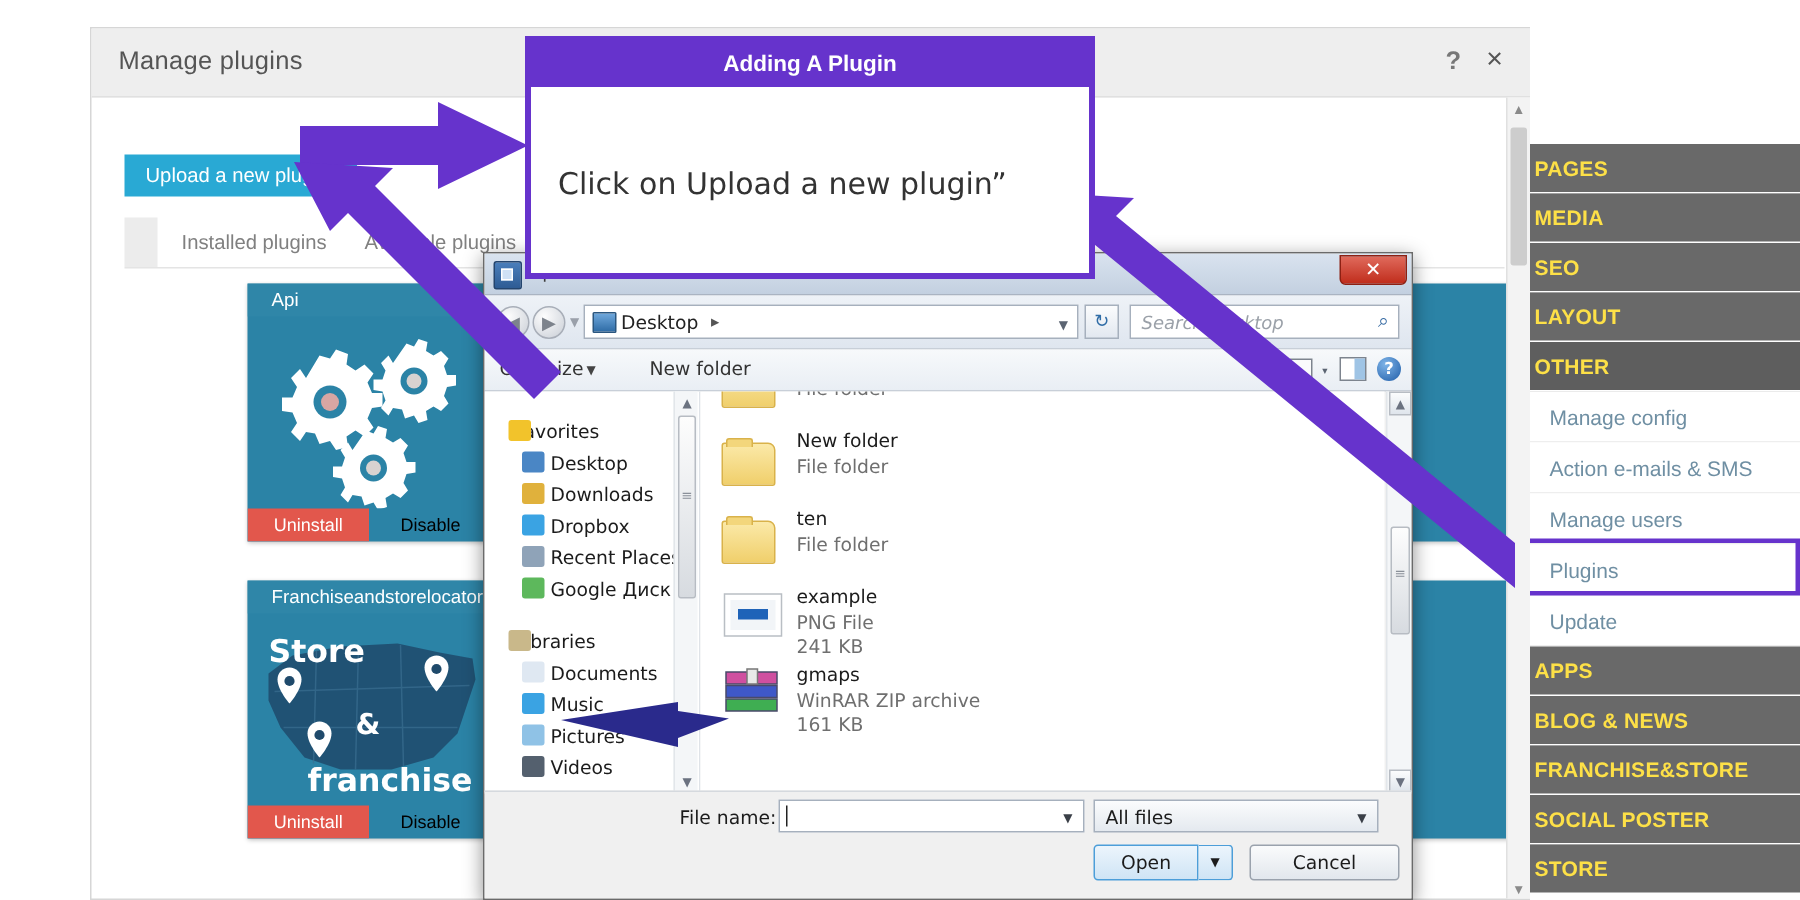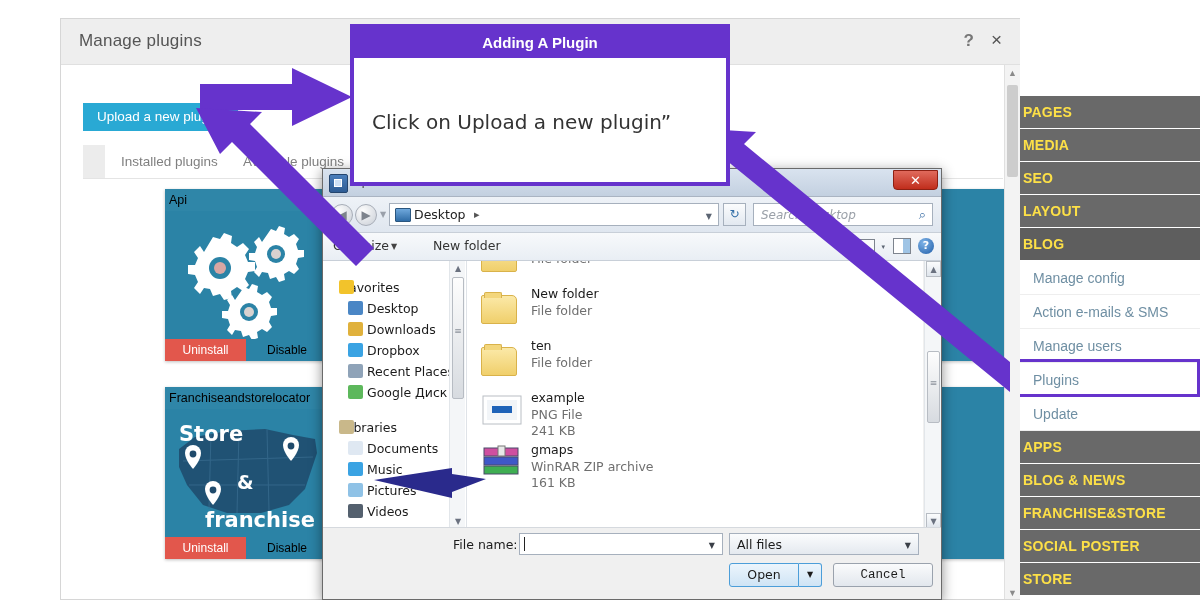--- a/index.html
+++ b/index.html
@@ -53,21 +53,21 @@
   #tab-installed{left:38px;}
   #tab-available{left:160px;}
 
   
   .card{
     position:absolute;width:163px;height:172px;background:#2b83a6;
     box-shadow:0 1px 3px rgba(0,0,0,.25);overflow:hidden;
   }
   .card-title{
     position:absolute;left:0;top:0;width:100%;height:22px;line-height:22px;
-    color:#000000;font-size:12.5px;padding-left:4px;box-sizing:border-box;
+    color:#ffffff;font-size:12.5px;padding-left:16px;box-sizing:border-box;
     background:#2f86a8;white-space:nowrap;overflow:hidden;
   }
   .card-art{position:absolute;left:0;top:22px;width:100%;height:128px;overflow:hidden;}
   .card-foot{position:absolute;left:0;bottom:0;width:100%;height:22px;}
   .btn-uninstall{
     position:absolute;left:0;bottom:0;width:81px;height:22px;background:#e2574c;
     color:#fff;font-size:12px;line-height:22px;text-align:center;cursor:pointer;
   }
   .btn-disable{
     position:absolute;right:0;bottom:0;width:82px;height:22px;background:transparent;
@@ -282,21 +282,21 @@
   #fd-opensplit{
     position:absolute;left:476px;top:35px;width:23px;height:24px;
     background:linear-gradient(#ecf5fc,#cfe4f5);border:1px solid #4c9ed9;border-left:none;
     border-radius:0 3px 3px 0;box-sizing:border-box;font-size:8px;color:#1b1b1b;
     text-align:center;line-height:22px;cursor:pointer;
   }
   #fd-cancel{
     position:absolute;left:510px;top:35px;width:100px;height:24px;
     background:linear-gradient(#fafbfc,#e2e7ed);border:1px solid #9aa2ad;border-radius:3px;
     box-sizing:border-box;color:#1b1b1b;font-size:12.5px;text-align:center;
-    line-height:22px;cursor:pointer;font-family:Liberation Mono, monospace;
+    line-height:22px;cursor:pointer;
   }
 
   
   #callout{
     position:absolute;left:350px;top:24px;width:380px;height:162px;
     background:#fff;border:4px solid #6633cc;box-sizing:border-box;
   }
   #callout-head{
     position:absolute;left:0;top:0;width:100%;height:30px;background:#6633cc;
     color:#fff;font-size:15px;font-weight:bold;text-align:center;line-height:30px;
@@ -434,21 +434,21 @@
     </div>
   </div>
 
   <div id="right-nav">
     <div id="nav-top-pad"></div>
     <div id="nav-list">
         <div class="nav-head"><span>PAGES</span></div>
         <div class="nav-head"><span>MEDIA</span></div>
         <div class="nav-head"><span>SEO</span></div>
         <div class="nav-head"><span>LAYOUT</span></div>
-        <div class="nav-head active"><span>BLOG</span></div>
+        <div class="nav-head active"><span>OTHER</span></div>
         <div class="nav-sub"><span>Manage config</span></div>
         <div class="nav-sub"><span>Action e-mails &amp; SMS</span></div>
         <div class="nav-sub"><span>Manage users</span></div>
         <div class="nav-sub highlight"><span>Plugins</span></div>
         <div class="nav-sub"><span>Update</span></div>
         <div class="nav-head"><span>APPS</span></div>
         <div class="nav-head"><span>BLOG &amp; NEWS</span></div>
         <div class="nav-head"><span>FRANCHISE&amp;STORE</span></div>
         <div class="nav-head"><span>SOCIAL POSTER</span></div>
         <div class="nav-head"><span>STORE</span></div>

